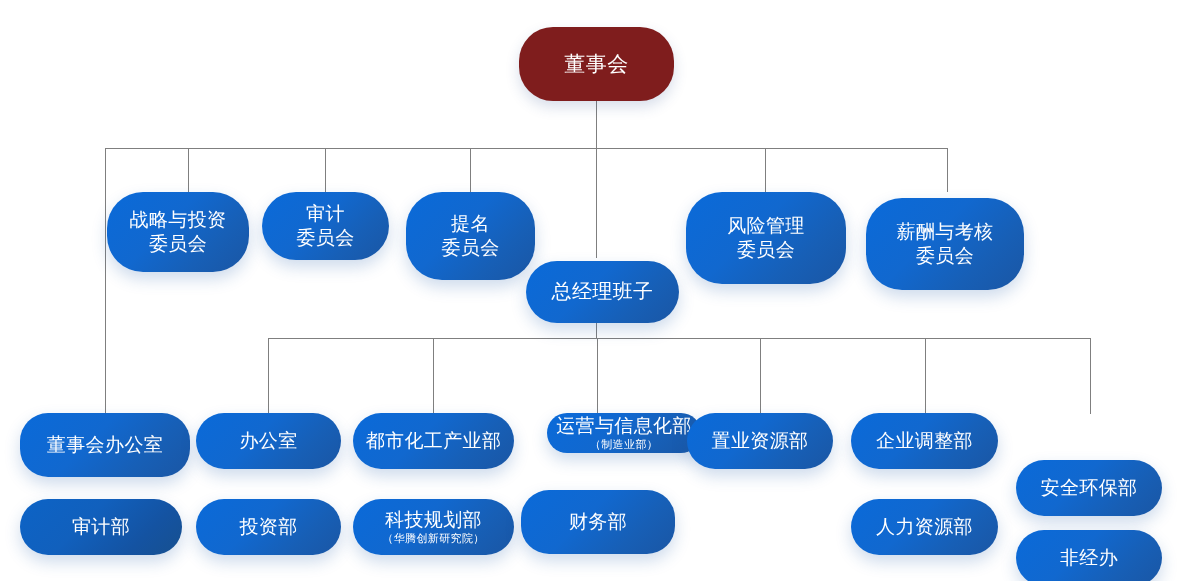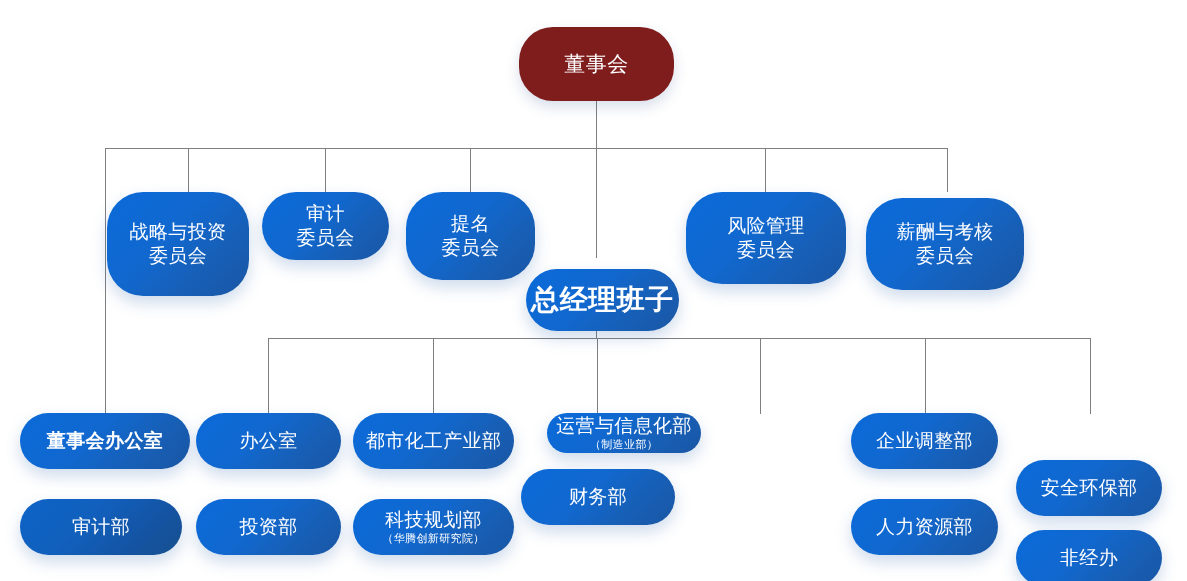--- a/index.html
+++ b/index.html
@@ -53,24 +53,23 @@
   .node.blue {
     background: linear-gradient(135deg, #0a6ad9 0%, #1168cf 42%, #175fb6 72%, #1a56a4 100%);
     border-radius: 34px;
     box-shadow: 0 7px 16px rgba(30, 90, 170, 0.22);
   }
   .node.committee {
     font-size: 19px;
     border-radius: 36px;
   }
   .node.gm {
-    font-size: 28px;
-    font-weight: bold;
+    font-size: 20px;
+    font-weight: normal;
     border-radius: 32px;
-    margin-top: 8px;
   }
   .node.dept {
     font-size: 19px;
     border-radius: 28px;
   }
   .node.dept.darker {
     background: linear-gradient(135deg, #0c63c6 0%, #1160bd 40%, #1453a2 74%, #17508f 100%);
   }
   .node .sub {
     display: block;
@@ -104,21 +103,21 @@
   <div class="line v" style="left:433px; top:338px; height:76px;"></div>
   <div class="line v" style="left:597px; top:338px; height:76px;"></div>
   <div class="line v" style="left:760px; top:338px; height:76px;"></div>
   <div class="line v" style="left:925px; top:338px; height:76px;"></div>
   <div class="line v" style="left:1090px; top:338px; height:76px;"></div>
 
   <div class="node root" style="left:519px; top:27px; width:155px; height:74px;">
     <span class="main-line">董事会</span>
   </div>
 
-  <div class="node blue committee" style="left:107px; top:192px; width:142px; height:104px;">
+  <div class="node blue committee" style="left:107px; top:192px; width:142px; height:80px;">
     <span class="main-line">战略与投资</span>
     <span class="main-line">委员会</span>
   </div>
 
   <div class="node blue committee" style="left:262px; top:192px; width:127px; height:68px;">
     <span class="main-line">审计</span>
     <span class="main-line">委员会</span>
   </div>
 
   <div class="node blue committee" style="left:406px; top:192px; width:129px; height:88px;">
@@ -133,37 +132,40 @@
 
   <div class="node blue committee" style="left:866px; top:192px; width:158px; height:92px;margin-top:6px;">
     <span class="main-line">薪酬与考核</span>
     <span class="main-line">委员会</span>
   </div>
 
   <div class="node blue gm" style="left:526px; top:261px; width:153px; height:62px;">
     <span class="main-line">总经理班子</span>
   </div>
 
-  <div class="node blue dept" style="left:20px; top:413px; width:170px; height:56px;font-weight:bold;">
+  <div class="node blue dept" style="left:20px; top:413px; width:170px; height:64px;">
     <span class="main-line">董事会办公室</span>
   </div>
 
   <div class="node blue dept" style="left:196px; top:413px; width:145px; height:56px;">
     <span class="main-line">办公室</span>
   </div>
 
   <div class="node blue dept" style="left:353px; top:413px; width:161px; height:56px;">
     <span class="main-line">都市化工产业部</span>
   </div>
 
   <div class="node blue dept" style="left:547px; top:413px; width:154px; height:40px;text-align:right;">
     <span class="main-line">运营与信息化部</span>
     <span class="sub">（制造业部）</span>
   </div>
 
+  <div class="node blue dept" style="left:687px; top:413px; width:146px; height:56px;">
+    <span class="main-line">置业资源部</span>
+  </div>
 
   <div class="node blue dept" style="left:851px; top:413px; width:147px; height:56px;">
     <span class="main-line">企业调整部</span>
   </div>
 
   <div class="node blue dept" style="left:1016px; top:413px; width:146px; height:56px;margin-top:47px;">
     <span class="main-line">安全环保部</span>
   </div>
 
   <div class="node blue dept darker" style="left:20px; top:499px; width:162px; height:56px;">
@@ -172,21 +174,21 @@
 
   <div class="node blue dept" style="left:353px; top:499px; width:161px; height:56px;">
     <span class="main-line">科技规划部</span>
     <span class="sub">（华腾创新研究院）</span>
   </div>
 
   <div class="node blue dept" style="left:196px; top:499px; width:145px; height:56px;">
     <span class="main-line">投资部</span>
   </div>
 
-  <div class="node blue dept" style="left:521px; top:469px; width:154px; height:56px;align-items:center;">
+  <div class="node blue dept" style="left:521px; top:490px; width:154px; height:64px;align-items:center;">
     <span class="main-line">财务部</span>
   </div>
 
 
   <div class="node blue dept" style="left:851px; top:499px; width:147px; height:56px;">
     <span class="main-line">人力资源部</span>
   </div>
 
   <div class="node blue dept" style="left:1016px; top:499px; width:146px; height:56px;margin-top:31px;">
     <span class="main-line">非经办</span>

